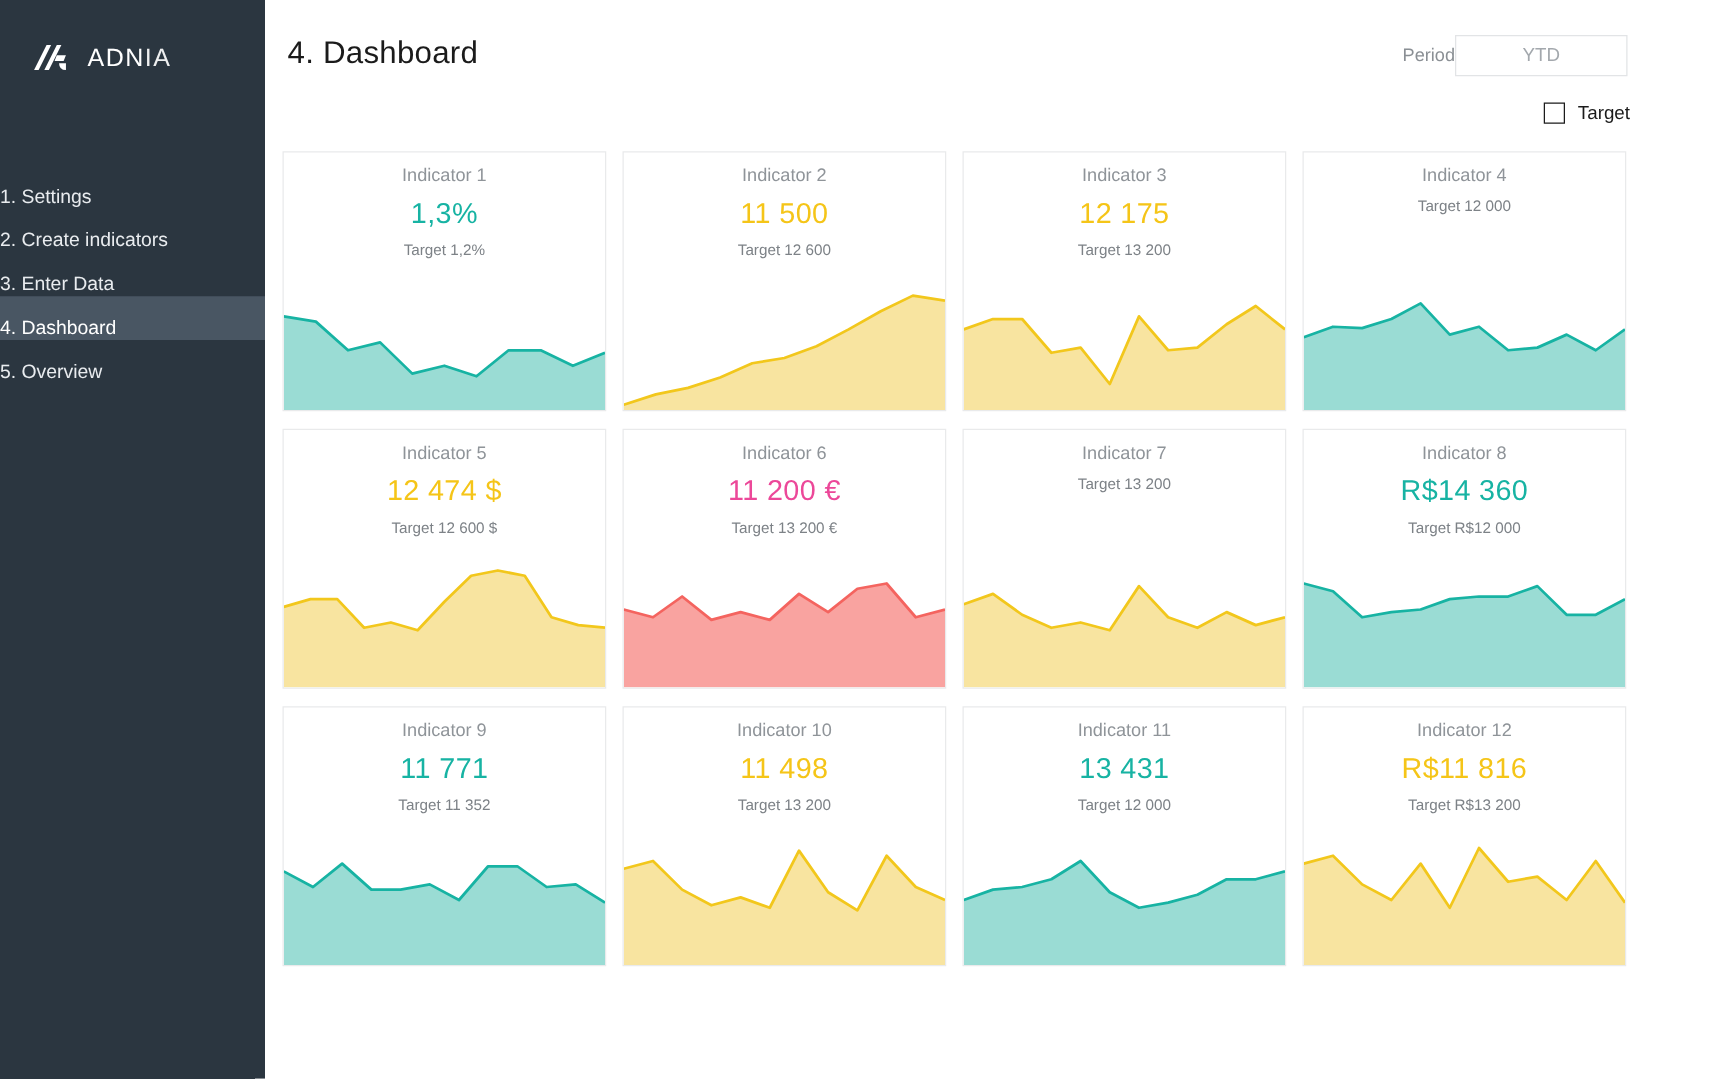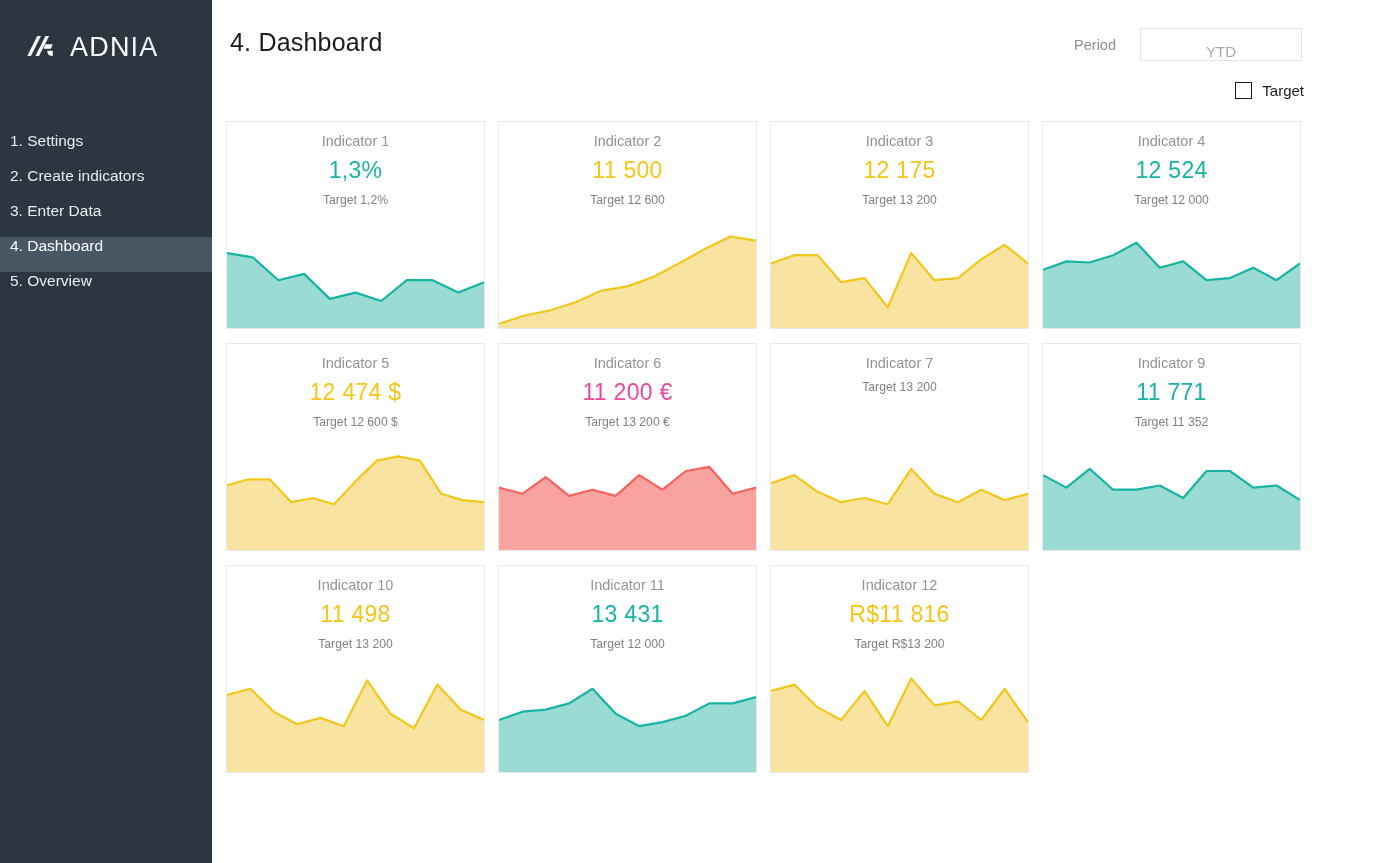--- a/index.html
+++ b/index.html
@@ -19,60 +19,60 @@
     position: relative;
   }
   .logo-row {
     display: flex; align-items: center;
     padding: 24px 0 0 20px;
     height: 70px;
   }
   .logo-mark { width: 40px; height: 30px; flex: 0 0 40px; }
   .logo-text {
     color: #ffffff;
-    font-size: 27px;
+    font-size: 20px;
     letter-spacing: 1.2px;
     margin-left: 10px;
     font-weight: 400;
   }
   .logo-text .thin { font-weight: 300; opacity: .92; }
   .nav { margin-top: 62px; }
   .nav-item {
     height: 35px;
-    display: flex; align-items: flex-start;
-    padding-left: 10px;
+    display: flex; align-items: flex-end;
+    padding-left: 0;
     color: #e9ecef;
     font-size: 15.5px;
     cursor: pointer;
   }
   .nav-item.active { background: #495663; color: #ffffff; }
 
   
   .main { flex: 1 1 auto; height: 863px; background: #ffffff; position: relative; }
 
   .topbar {
     display: flex; align-items: flex-start;
     padding: 28px 30px 0 18px;
     height: 72px;
   }
   .page-title {
     font-size: 25px; color: #1b1b1b; font-weight: 400;
     letter-spacing: .2px; padding-left: 0;
   }
   .period-wrap {
     margin-left: auto;
-    display: flex; align-items: center; gap: 24px;
+    display: flex; align-items: center; gap: 0;
     padding-right: 44px;
   }
   .period-label { color: #8a8f94; font-size: 14.5px; }
   .period-box {
-    width: 162px; height: 33px;
+    width: 138px; height: 33px;
     border: 1px solid #e2e4e6;
     background: #fff;
-    display: flex; align-items: flex-end; justify-content: center;
+    display: flex; align-items: center; justify-content: center;
     color: #a3a8ad; font-size: 15px;
     cursor: pointer;
   }
   .target-row {
     display: flex; align-items: center; justify-content: flex-end;
     gap: 10px;
     padding-right: 72px;
     margin-top: 4px;
     height: 28px;
   }
@@ -204,21 +204,20 @@
           <div class="card-title">Indicator 3</div>
           <div class="card-value v-yellow">12 175</div>
           <div class="card-target">Target 13 200</div>
           <svg class="spark" viewBox="0 0 257 108" width="257" height="108" preserveAspectRatio="none">
             <path d="M0.0 43.5 L23.4 35.2 L46.7 35.2 L70.1 62.2 L93.5 58.1 L116.8 87.2 L140.2 33.1 L163.5 60.2 L186.9 58.1 L210.3 39.4 L233.6 24.8 L257.0 43.5 L257 108 L0 108 Z" fill="#f8e4a0"></path>
             <path d="M0.0 43.5 L23.4 35.2 L46.7 35.2 L70.1 62.2 L93.5 58.1 L116.8 87.2 L140.2 33.1 L163.5 60.2 L186.9 58.1 L210.3 39.4 L233.6 24.8 L257.0 43.5" fill="none" stroke="#f2c71c" stroke-width="2.2" stroke-linejoin="round"></path>
           </svg>
         </div>
         <div class="card">
           <div class="card-title">Indicator 4</div>
-          <div class="card-value v-teal">12 524</div>
           <div class="card-target">Target 12 000</div>
           <svg class="spark" viewBox="0 0 257 108" width="257" height="108" preserveAspectRatio="none">
             <path d="M0.0 49.8 L23.4 41.4 L46.7 42.5 L70.1 35.2 L93.5 22.7 L116.8 47.7 L140.2 41.4 L163.5 60.2 L186.9 58.1 L210.3 47.7 L233.6 60.2 L257.0 43.5 L257 108 L0 108 Z" fill="#9adcd4"></path>
             <path d="M0.0 49.8 L23.4 41.4 L46.7 42.5 L70.1 35.2 L93.5 22.7 L116.8 47.7 L140.2 41.4 L163.5 60.2 L186.9 58.1 L210.3 47.7 L233.6 60.2 L257.0 43.5" fill="none" stroke="#17b3a3" stroke-width="2.2" stroke-linejoin="round"></path>
           </svg>
         </div>
         <div class="card">
           <div class="card-title">Indicator 5</div>
           <div class="card-value v-yellow">12 474 $</div>
           <div class="card-target">Target 12 600 $</div>
@@ -238,20 +237,29 @@
         </div>
         <div class="card">
           <div class="card-title">Indicator 7</div>
           <div class="card-target">Target 13 200</div>
           <svg class="spark" viewBox="0 0 257 108" width="257" height="108" preserveAspectRatio="none">
             <path d="M0.0 41.4 L23.4 33.1 L46.7 49.8 L70.1 60.2 L93.5 56.0 L116.8 62.2 L140.2 26.9 L163.5 51.8 L186.9 60.2 L210.3 47.7 L233.6 58.1 L257.0 51.8 L257 108 L0 108 Z" fill="#f8e4a0"></path>
             <path d="M0.0 41.4 L23.4 33.1 L46.7 49.8 L70.1 60.2 L93.5 56.0 L116.8 62.2 L140.2 26.9 L163.5 51.8 L186.9 60.2 L210.3 47.7 L233.6 58.1 L257.0 51.8" fill="none" stroke="#f2c71c" stroke-width="2.2" stroke-linejoin="round"></path>
           </svg>
         </div>
         <div class="card">
+          <div class="card-title">Indicator 8</div>
+          <div class="card-value v-teal">R$14 360</div>
+          <div class="card-target">Target R$12 000</div>
+          <svg class="spark" viewBox="0 0 257 108" width="257" height="108" preserveAspectRatio="none">
+            <path d="M0.0 24.8 L23.4 31.0 L46.7 51.8 L70.1 47.7 L93.5 45.6 L116.8 37.3 L140.2 35.2 L163.5 35.2 L186.9 26.9 L210.3 49.8 L233.6 49.8 L257.0 37.3 L257 108 L0 108 Z" fill="#9adcd4"></path>
+            <path d="M0.0 24.8 L23.4 31.0 L46.7 51.8 L70.1 47.7 L93.5 45.6 L116.8 37.3 L140.2 35.2 L163.5 35.2 L186.9 26.9 L210.3 49.8 L233.6 49.8 L257.0 37.3" fill="none" stroke="#17b3a3" stroke-width="2.2" stroke-linejoin="round"></path>
+          </svg>
+        </div>
+        <div class="card">
           <div class="card-title">Indicator 9</div>
           <div class="card-value v-teal">11 771</div>
           <div class="card-target">Target 11 352</div>
           <svg class="spark" viewBox="0 0 257 108" width="257" height="108" preserveAspectRatio="none">
             <path d="M0.0 33.1 L23.4 45.6 L46.7 26.9 L70.1 47.7 L93.5 47.7 L116.8 43.5 L140.2 56.0 L163.5 29.0 L186.9 29.0 L210.3 45.6 L233.6 43.5 L257.0 58.1 L257 108 L0 108 Z" fill="#9adcd4"></path>
             <path d="M0.0 33.1 L23.4 45.6 L46.7 26.9 L70.1 47.7 L93.5 47.7 L116.8 43.5 L140.2 56.0 L163.5 29.0 L186.9 29.0 L210.3 45.6 L233.6 43.5 L257.0 58.1" fill="none" stroke="#17b3a3" stroke-width="2.2" stroke-linejoin="round"></path>
           </svg>
         </div>
         <div class="card">
           <div class="card-title">Indicator 10</div>

